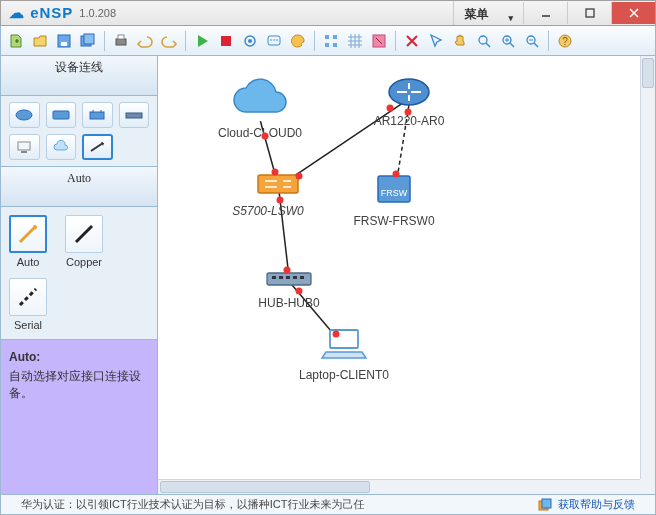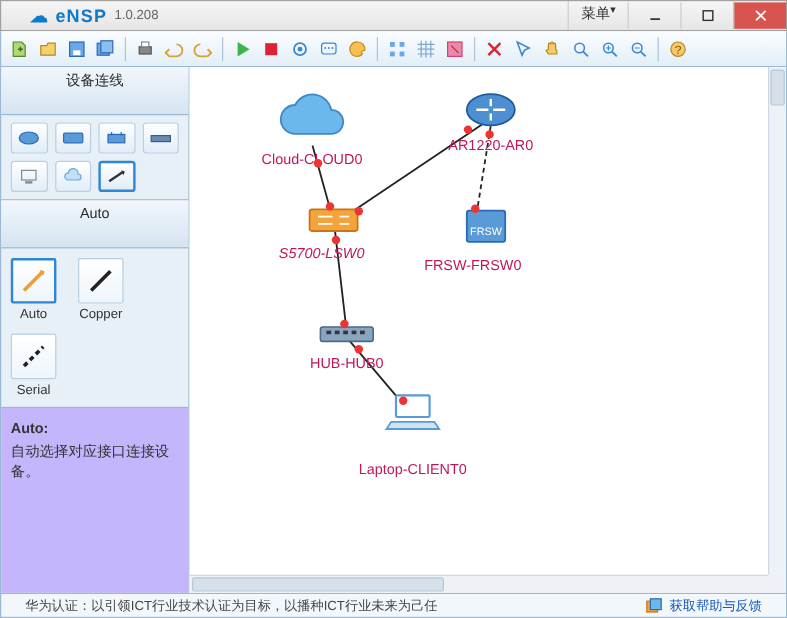--- a/index.html
+++ b/index.html
@@ -1,35 +1,35 @@
 <!DOCTYPE html>
 <html><head>
 <meta charset="utf-8">
 <style>
 * { box-sizing: border-box; margin: 0; padding: 0; font-family: "Microsoft YaHei", Arial, sans-serif; }
 body { width: 656px; height: 515px; background: #fff; overflow: hidden; }
 
 .titlebar { height: 26px; background: linear-gradient(#f5f5f5,#e6e6e6); display: flex; align-items: center; border: 1px solid #a0a0a0; }
-.titlebar .logo { font-weight: bold; font-size: 15px; color: #0d7acb; padding-left: 24px; letter-spacing:1px;}
+.titlebar .logo { font-weight: bold; font-size: 15px; color: #0d7acb; padding-left: 8px; letter-spacing:1px;}
 .titlebar .logo .e { color:#0d7acb;}
 .titlebar .version { font-size: 11px; color: #666; margin-left: 6px; }
 .titlebar .spacer { flex: 1; }
-.titlebar .menu-btn { font-size: 12px; color:#333; padding: 2px 10px; border-left:1px solid #ccc; height:100%; display:flex; align-items:flex-start; gap:0;}
+.titlebar .menu-btn { font-size: 12px; color:#333; padding: 2px 10px; border-left:1px solid #ccc; height:100%; display:flex; align-items:flex-end; gap:20px;font-weight:bold;}
 .titlebar .winbtn { width: 44px; height: 22px; display:flex; align-items:center; justify-content:center; border-left:1px solid #ccc;}
 .titlebar .winbtn.close { background:#d9534f; color:#fff;}
 .titlebar .winbtn svg { width:10px; height:10px; }
 
 .toolbar { height: 30px; background: linear-gradient(#fafdff,#e3eef7); border: 1px solid #9cb9d4; border-top:none; display:flex; align-items:center; padding: 0 4px; gap:2px;}
 .toolbar .tbtn { width:22px; height:22px; border:1px solid transparent; border-radius:2px; display:flex; align-items:center; justify-content:center; }
 .toolbar .sep { width:1px; height:20px; background:#b0c4d8; margin:0 3px;}
 .ico { width:16px; height:16px; display:block;}
 
 .body-row { display:flex; height: calc(515px - 26px - 30px - 20px); }
 .sidebar { width:158px; background:#e8f0f7; border:1px solid #9cb9d4; border-top:none; display:flex; flex-direction:column;}
-.panel-head { height:40px; background:linear-gradient(#f2f7fc,#d5e4f1); border-bottom:1px solid #9cb9d4; font-size:12px; text-align:center; line-height:22px; color:#2b2b2b;}
+.panel-head { height:40px; background:linear-gradient(#f2f7fc,#d5e4f1); border-bottom:1px solid #9cb9d4; font-size:12px; text-align:center; line-height:22px; color:#2b2b2b;font-family:Liberation Serif, serif;}
 .dev-grid { padding:6px 8px; display:grid; grid-template-columns: repeat(4, 1fr); gap:6px; border-bottom:1px solid #9cb9d4;}
 .dev-item { height:26px; border:1px solid #b9cfe3; border-radius:3px; background:linear-gradient(#fff,#e0edf8); display:flex; align-items:center; justify-content:center;}
 .dev-item.sel { border:2px solid #2e86d6; }
 .conn-grid { padding:8px; display:grid; grid-template-columns: repeat(3,1fr); gap:10px 18px; text-align:center; font-size:11px; color:#333; border-bottom:1px solid #9cb9d4;}
 .conn-cell .box { width:38px; height:38px; border:1px solid #b9cfe3; border-radius:2px; background:linear-gradient(#fff,#eef5fb); margin:0 auto 3px; display:flex; align-items:center; justify-content:center;}
 .conn-cell.sel .box { border:2px solid #2e86d6;}
 .info-panel { flex:1; padding:10px 8px; font-size:12px; color:#333; background:#c4b5fd;}
 .info-panel .title { font-weight:bold; margin-bottom:4px;}
 
 .canvas-wrap { flex:1; position:relative; border:1px solid #9cb9d4; border-left:none; border-top:none; background:#fff;}
@@ -37,21 +37,21 @@
 .scroll-v { position:absolute; top:0; right:0; bottom:15px; width:15px; background:#eef2f6; border-left:1px solid #cfd8e2;}
 .scroll-v .track { background:#d6e0ea; border:1px solid #b6c6d6; position:absolute; left:1px; right:1px; top:2px; height:30px; border-radius:2px;}
 .scroll-h { position:absolute; left:0; right:15px; bottom:0; height:15px; background:#eef2f6; border-top:1px solid #cfd8e2;}
 .scroll-h .track { background:#d6e0ea; border:1px solid #b6c6d6; position:absolute; top:1px; bottom:1px; left:2px; width:210px; border-radius:2px;}
 .corner { position:absolute; right:0; bottom:0; width:15px; height:15px; background:#eef2f6;}
 
 .statusbar { height:20px; background:#f2f7fc; border:1px solid #9cb9d4; border-top:none; display:flex; align-items:center; font-size:11px; color:#444; padding:0 20px;}
 .statusbar .spacer { flex:1;}
 .statusbar .link { color:#1858b8; cursor:pointer; margin-left:6px;}
 
-.node-lbl { position:absolute; font-size:12px; color:#be185d; white-space:nowrap; transform:translateX(-50%);}
+.node-lbl { position:absolute; font-size:12px; color:#404040; white-space:nowrap; transform:translateX(-50%);}
 .node-icon { position:absolute; transform:translate(-50%,-50%);}
 .dot { position:absolute; width:7px; height:7px; background:#e33; border-radius:50%; transform:translate(-50%,-50%);}
 
 svg.topo { position:absolute; inset:0; }
 </style>
 </head>
 <body>
 
 <div class="titlebar">
   <span class="logo">☁ <span class="e">eNSP</span></span>
@@ -320,21 +320,21 @@
       <div class="node-lbl" style="left:251px; top:58px;">AR1220-AR0</div>
 
       <div class="node-icon" style="left:120px; top:130px;">
         <svg width="46" height="30" viewBox="0 0 46 30">
             <rect x="3" y="6" width="40" height="18" rx="2" fill="#f5a43b" stroke="#c97515" stroke-width="1.5"></rect>
             <path d="M10 12h12m-12 6h12m6-6h8m-8 6h8" stroke="#fff" stroke-width="1.5"></path>
           </svg>
       </div>
       <div class="node-lbl" style="left:110px; top:148px;font-style:italic;">S5700-LSW0</div>
 
-      <div class="node-icon" style="left:247px; top:135px;text-align:center;">
+      <div class="node-icon" style="left:236px; top:135px;text-align:center;">
         <svg width="40" height="38" viewBox="0 0 40 38">
             <rect x="4" y="6" width="32" height="26" rx="2" fill="#5a9ad6" stroke="#2a6ab8" stroke-width="1.5"></rect>
             <text x="20" y="26" font-size="9" text-anchor="middle" fill="#fff">FRSW</text>
           </svg>
       </div>
       <div class="node-lbl" style="left:236px; top:158px;">FRSW-FRSW0</div>
 
       <div class="node-icon" style="left:131px; top:225px;">
         <svg width="50" height="22" viewBox="0 0 50 22">
             <rect x="3" y="5" width="44" height="12" rx="2" fill="#8aa6bf" stroke="#4a6a88" stroke-width="1.3"></rect>
@@ -346,21 +346,21 @@
           </svg>
       </div>
       <div class="node-lbl" style="left:131px; top:240px;">HUB-HUB0</div>
 
       <div class="node-icon" style="left:186px; top:290px;">
         <svg width="48" height="36" viewBox="0 0 48 36">
             <rect x="10" y="4" width="28" height="18" rx="1" fill="#fff" stroke="#5a9ad6" stroke-width="1.8"></rect>
             <path d="M6 26h36l4 6H2z" fill="#cfe3f3" stroke="#5a9ad6" stroke-width="1.5"></path>
           </svg>
       </div>
-      <div class="node-lbl" style="left:186px; top:328px;">Laptop-CLIENT0</div>
+      <div class="node-lbl" style="left:186px; top:312px;">Laptop-CLIENT0</div>
 
       <div class="dot" style="left:107px; top:80px;"></div>
       <div class="dot" style="left:117px; top:116px;"></div>
       <div class="dot" style="left:141px; top:120px;"></div>
       <div class="dot" style="left:232px; top:52px;"></div>
       <div class="dot" style="left:250px; top:56px;"></div>
       <div class="dot" style="left:238px; top:118px;"></div>
       <div class="dot" style="left:122px; top:144px;"></div>
       <div class="dot" style="left:129px; top:214px;"></div>
       <div class="dot" style="left:141px; top:235px;"></div>

